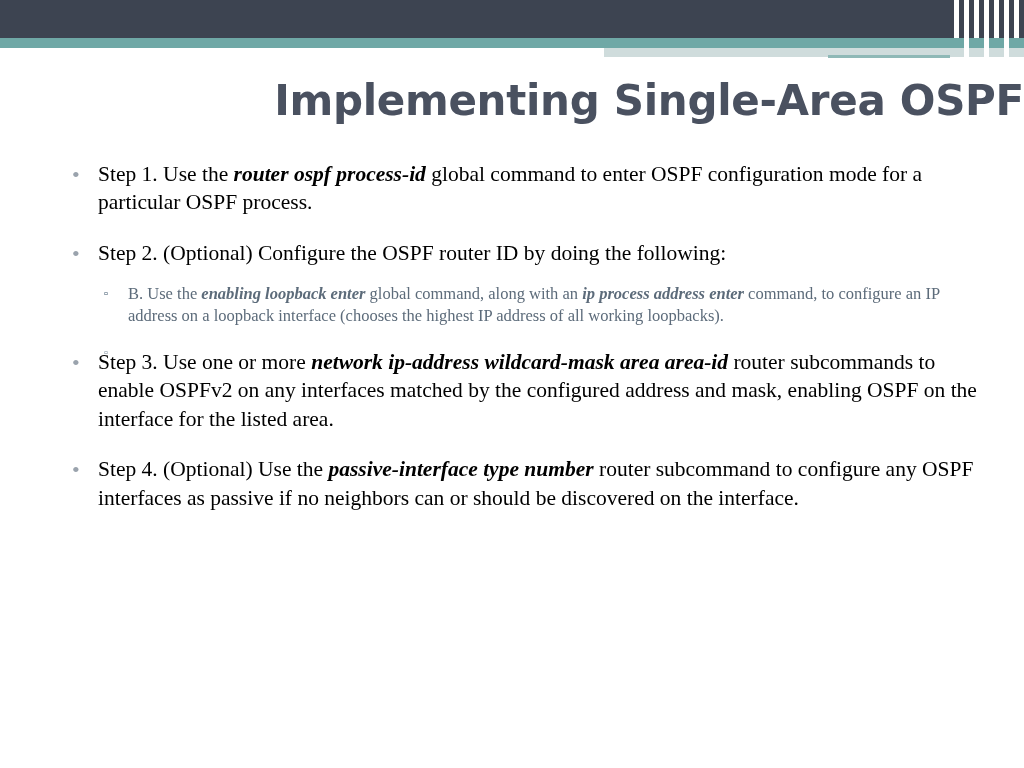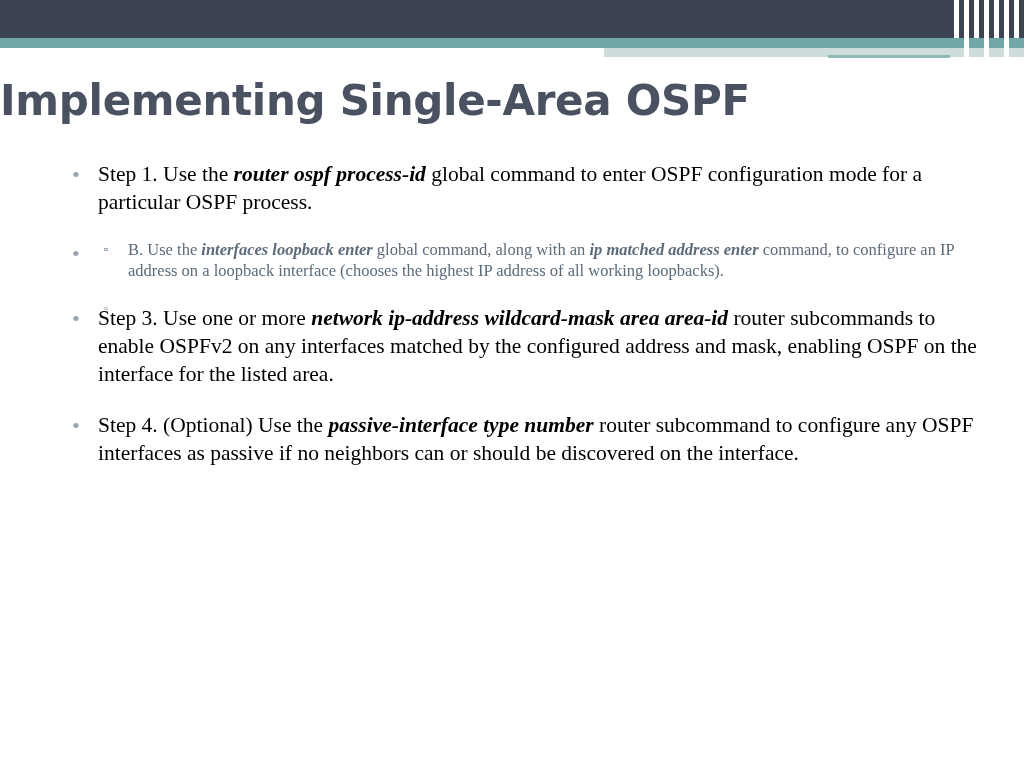--- a/index.html
+++ b/index.html
@@ -71,21 +71,21 @@
   .t4 { left: 34px; height: 57px; background:#cfdcdc; }
   .t5 { left: 44px; height: 38px; }
   .t6 { left: 54px; height: 57px; background:#cfdcdc; }
   .t7 { left: 64px; height: 38px; }
 
   
   .title {
     position: absolute;
     left: 0; top: 76px;
     width: 1024px;
-    text-align: left;
+    text-align: right;
     font-family: "DejaVu Sans", sans-serif;
     font-size: 42px;
     font-weight: 600;
     color: #4a5160;
     letter-spacing: -0.3px;
   }
 
   
   .body {
     position: absolute;
@@ -166,28 +166,29 @@
   <div class="body">
     <ul class="lvl1">
 
       <li class="l1">
         <span class="bullet">•</span>
         <span class="rich"><span>Step 1. Use the </span><b>router ospf </b><span class="bi">process-id</span><span> global command to enter OSPF configuration mode for a particular OSPF process.</span></span>
       </li>
 
       <li class="l1">
         <span class="bullet">•</span>
+        <span class="rich"><span>Step 2. (Optional) Configure the OSPF router ID by doing the following:</span></span>
 
         <ul class="lvl2">
           <li class="l2">
             <span class="bullet2">▫</span>
           </li>
           <li class="l2">
             <span class="bullet2">▫</span>
-            <span class="rich"><span>B. Use the </span><b>interfaces loopback </b><span class="bi">enter</span><span> global command, along with an </span><b>ip matched </b><span class="bi">address enter</span><span> command, to configure an IP address on a loopback interface (chooses the highest IP address of all working loopbacks).</span></span>
+            <span class="rich"><span>B. Use the </span><b>enabling loopback </b><span class="bi">enter</span><span> global command, along with an </span><b>ip process </b><span class="bi">address enter</span><span> command, to configure an IP address on a loopback interface (chooses the highest IP address of all working loopbacks).</span></span>
           </li>
           <li class="l2">
             <span class="bullet2">▫</span>
           </li>
         </ul>
       </li>
 
       <li class="l1 block-step3">
         <span class="bullet">•</span>
         <span class="rich"><span>Step 3. Use one or more </span><b>network </b><span class="bi">ip-address wildcard-mask</span><b> area </b><span class="bi">area-id</span><span> router subcommands to enable OSPFv2 on any interfaces matched by the configured address and mask, enabling OSPF on the interface for the listed area.</span></span>

